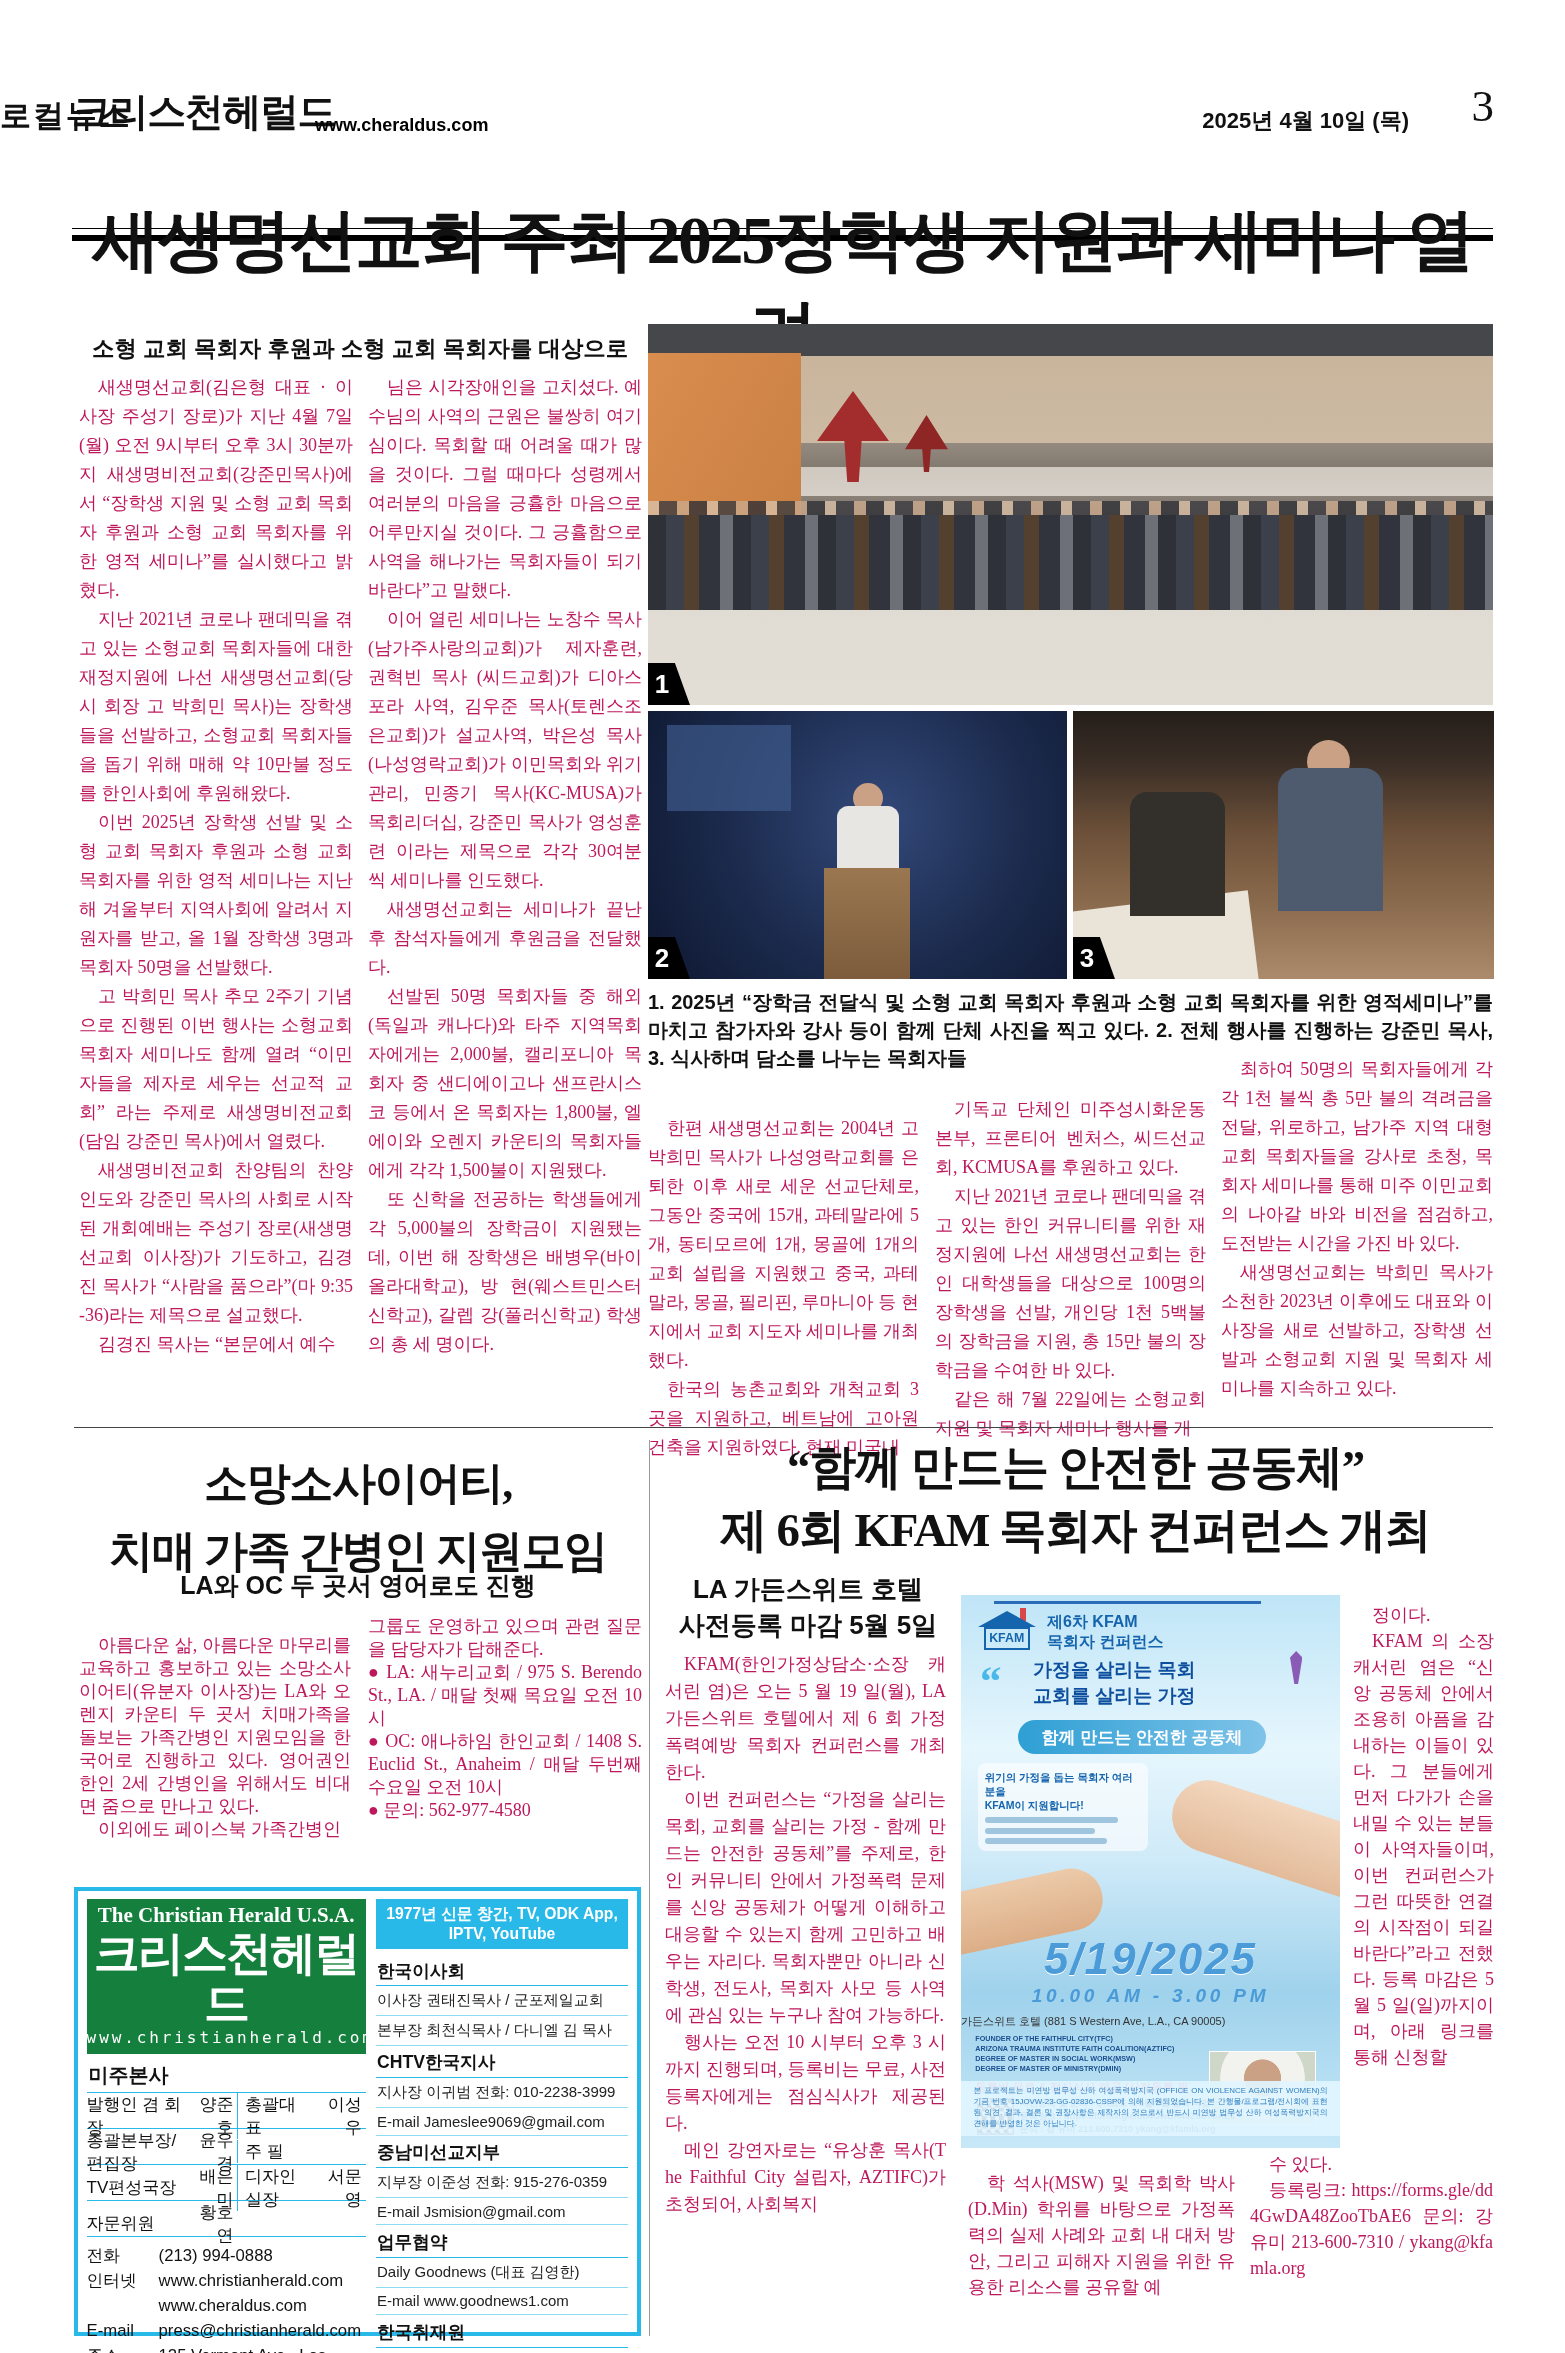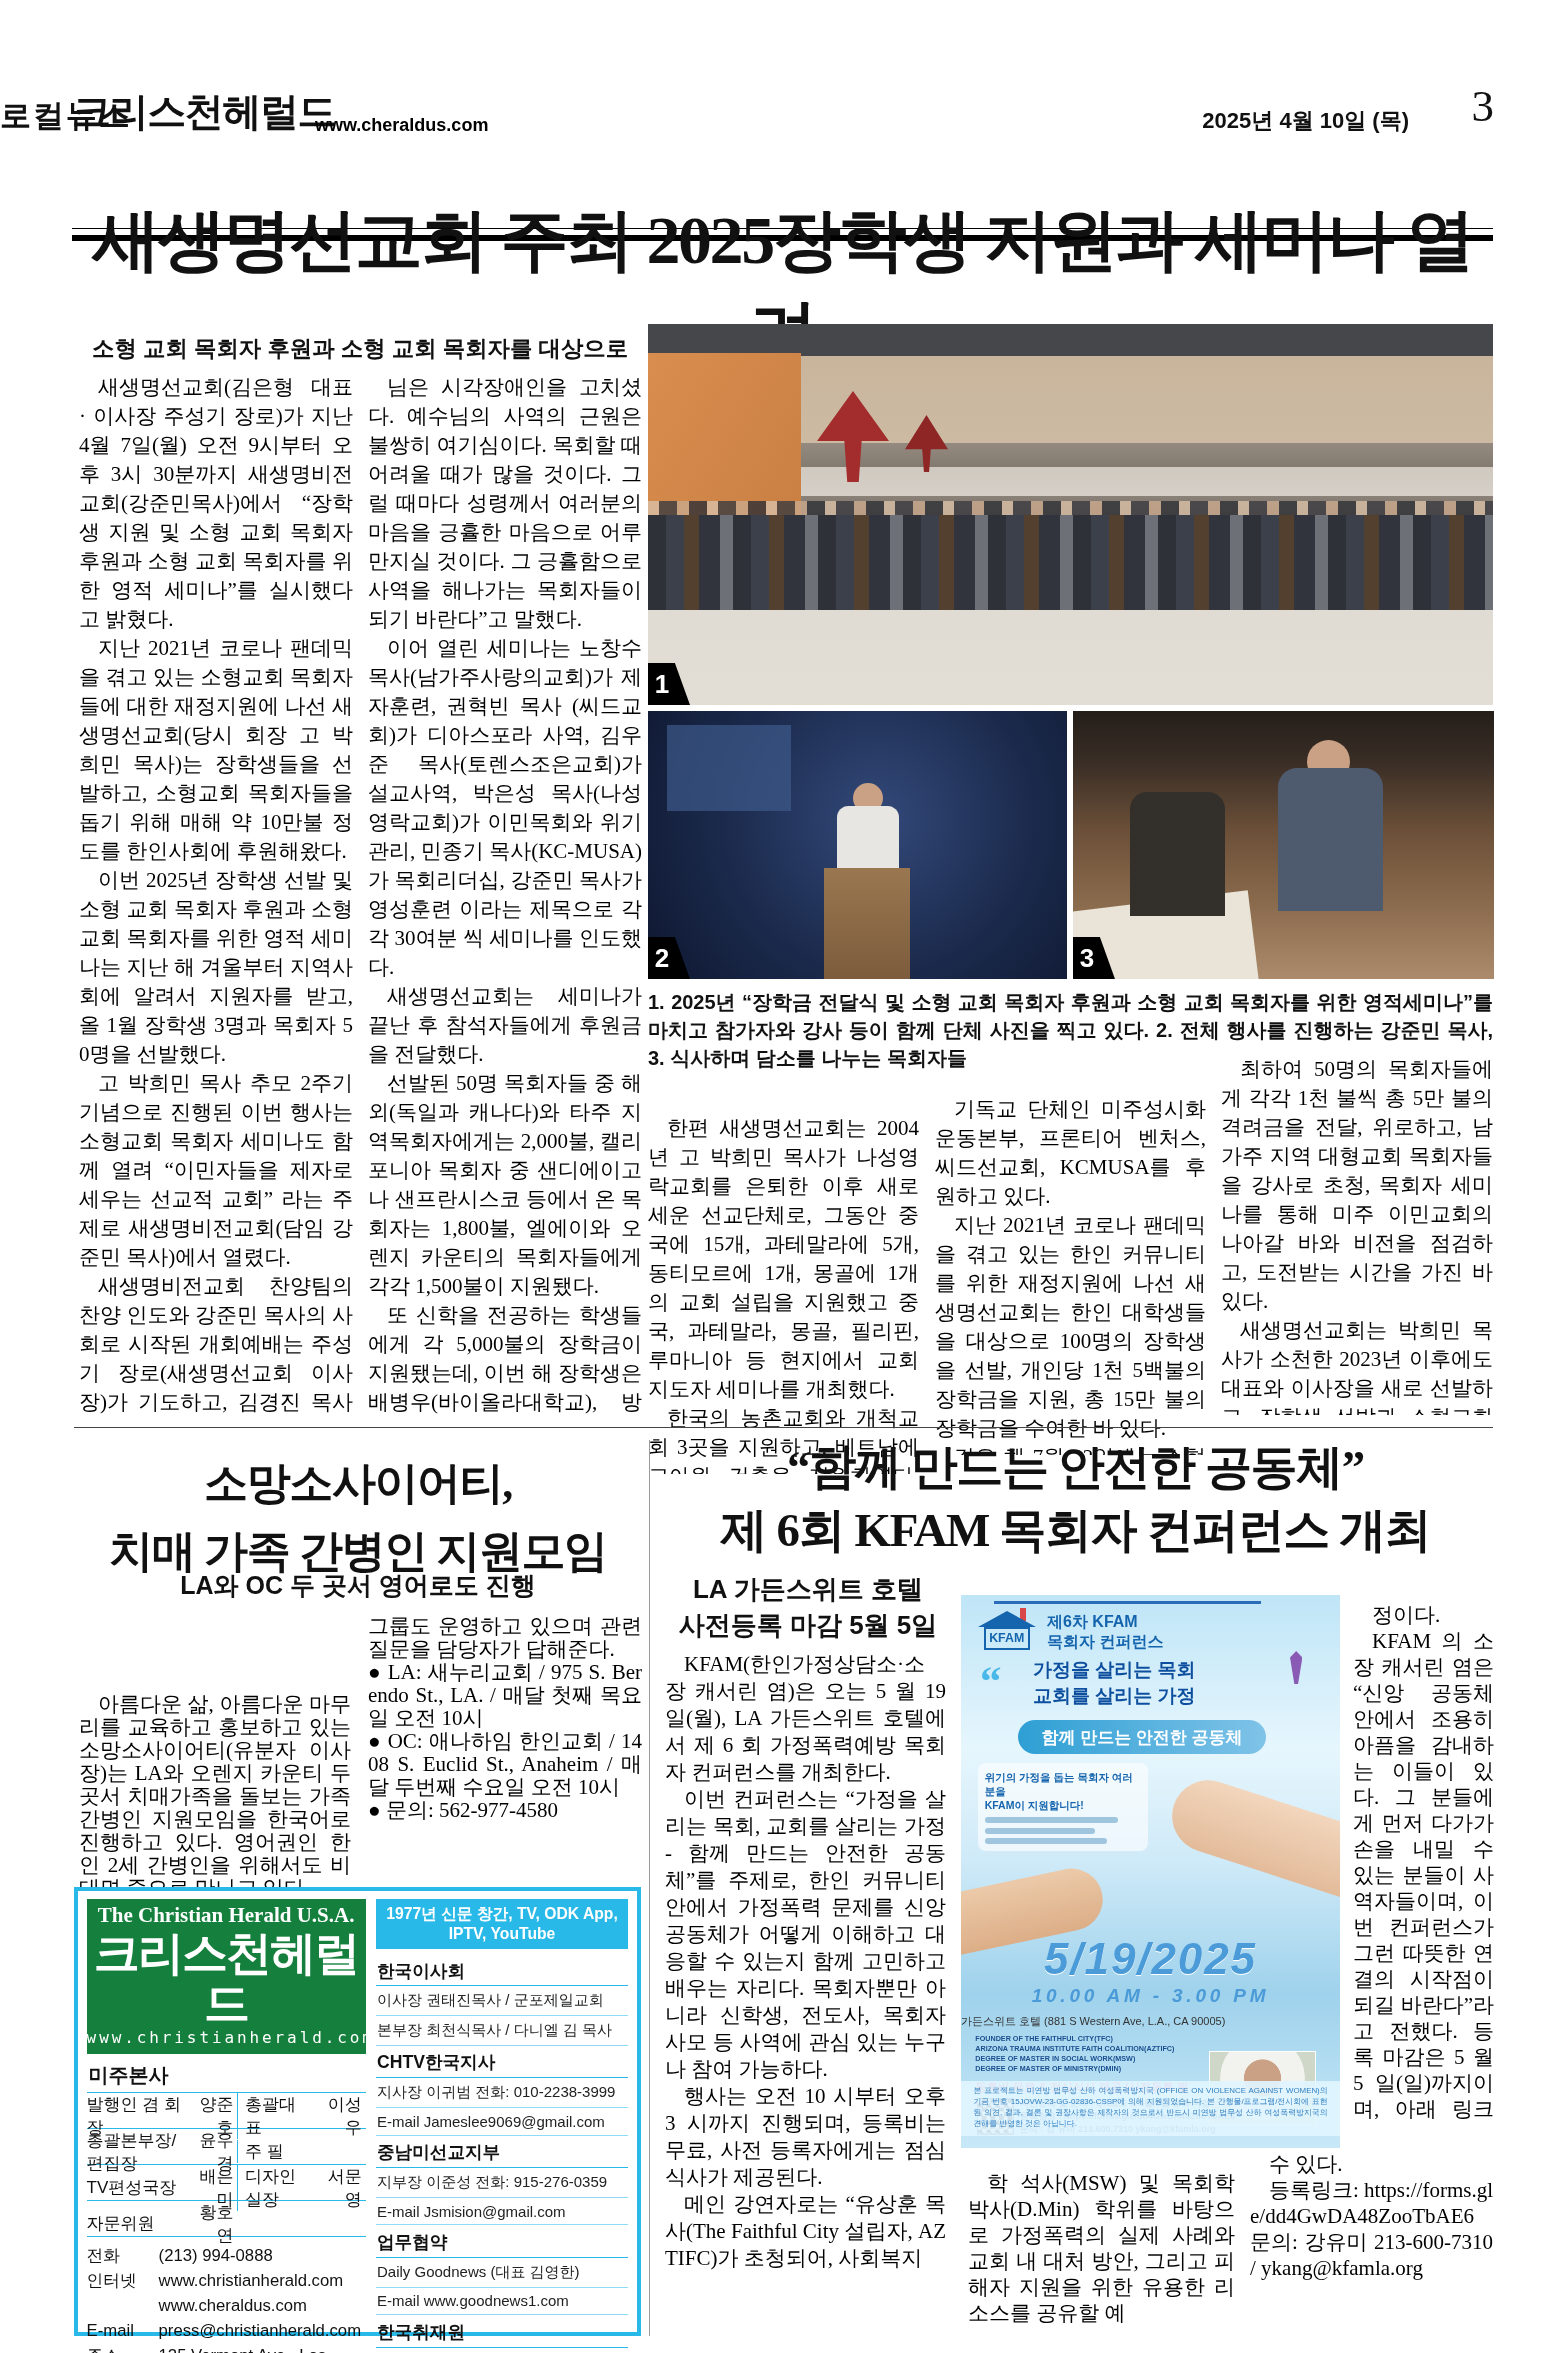--- a/index.html
+++ b/index.html
@@ -13,21 +13,21 @@
   .paper-name{left:72px;top:85px;font-size:39px;font-weight:bold;letter-spacing:-1.4px;}
   .paper-site{left:315px;top:115px;font-size:18px;font-weight:bold;color:#000;}
   .section-title{left:0;right:0;top:95px;font-size:31px;font-weight:bold;text-align:left;letter-spacing:1.9px;}
   .issue-date{right:157px;top:106px;font-size:22px;font-weight:bold;}
   .page-num{right:72px;top:80px;font-size:45px;}
   .header-rule{left:72px;width:1421px;top:228px;height:5.7px;border-top:1.9px solid #000;border-bottom:6.2px solid #000;}
 
   
   .a1-headline{left:72px;width:1421px;top:195px;font-size:68px;font-weight:bold;letter-spacing:-2.4px;text-align:center;}
   .kicker1{left:92px;top:333px;font-size:22.4px;font-weight:bold;}
-  .body-col{font-size:21px;line-height:29px;text-align:justify;word-break:break-all;overflow:hidden;color:#000000;}
+  .body-col{font-size:18px;line-height:29px;text-align:justify;word-break:break-all;overflow:hidden;color:#be185d;}
   .body-col p{margin:0;text-indent:19px;}
   .no-indent p{text-indent:0;}
   .col-a1-1{left:79px;top:373px;width:274px;height:1042px;}
   .col-a1-2{left:368px;top:373px;width:274px;height:1042px;}
   .col-a1-3{left:648px;top:1114px;width:271px;height:360px;}
   .col-a1-4{left:935px;top:1055px;width:271px;height:360px;margin-top:40px;}
   .col-a1-5{left:1221px;top:1055px;width:272px;height:360px;}
   .caption{left:648px;top:988px;width:845px;font-size:20px;line-height:28px;font-weight:bold;text-align:justify;word-break:break-all;}
 
   
@@ -57,21 +57,21 @@
     font-family:"Liberation Sans",sans-serif;font-weight:bold;font-size:26px;display:flex;align-items:center;justify-content:flex-start;
     padding-left:6.7px;box-sizing:border-box;clip-path:polygon(0 0,64% 0,100% 100%,0 100%);}
 
   .mid-rule{left:74px;width:1419px;top:1427px;border-top:1.4px solid #444;}
   .v-rule{left:649px;top:1440px;height:896px;border-left:1px solid #9a9a9a;}
 
   
   .a2-headline{left:74px;width:568px;top:1444px;font-size:44px;font-weight:bold;letter-spacing:-1.4px;text-align:center;line-height:56px;}
   .a2-headline p{margin:12px;}
   .kicker2{left:74px;width:568px;top:1569px;font-size:25px;font-weight:bold;text-align:center;}
-  .col-a2-1{left:79px;top:1693px;width:272px;height:265px;line-height:23px;}
+  .col-a2-1{left:79px;top:1634px;width:272px;height:265px;line-height:23px;}
   .col-a2-2{left:368px;top:1615px;width:274px;height:265px;line-height:23px;}
 
   
   .a3-headline{left:658px;width:835px;top:1436px;font-size:47px;font-weight:bold;letter-spacing:-1.4px;text-align:center;line-height:63px;}
   .a3-headline p{margin:0;}
   .kicker3{left:665px;width:286px;top:1571px;font-size:26px;font-weight:bold;text-align:center;line-height:36px;}
   .kicker3 p{margin:0;}
   .col-a3-1{left:665px;top:1651px;width:281px;height:687px;line-height:27px;}
   .col-a3-2{left:1353px;top:1602px;width:141px;height:517px;line-height:26px;}
   .col-a3-3{left:968px;top:2170px;width:267px;height:167px;line-height:26px;}

